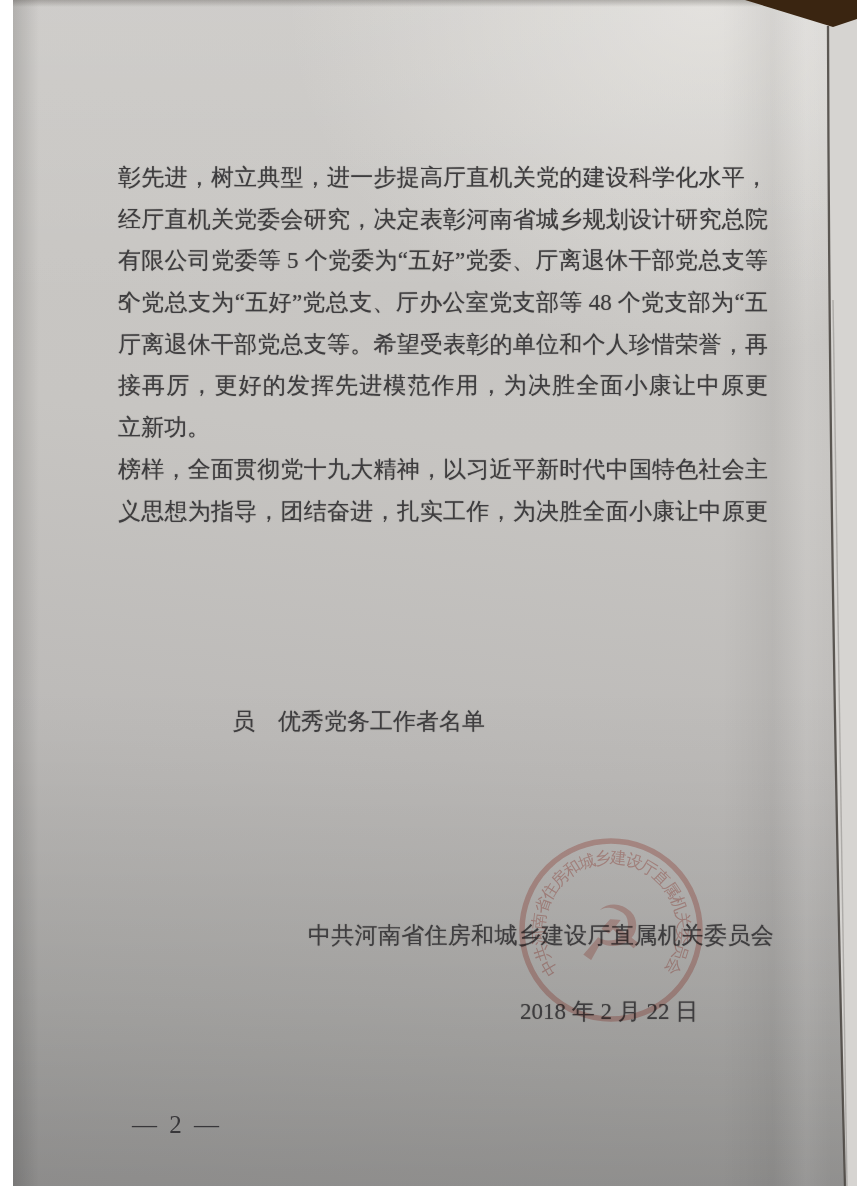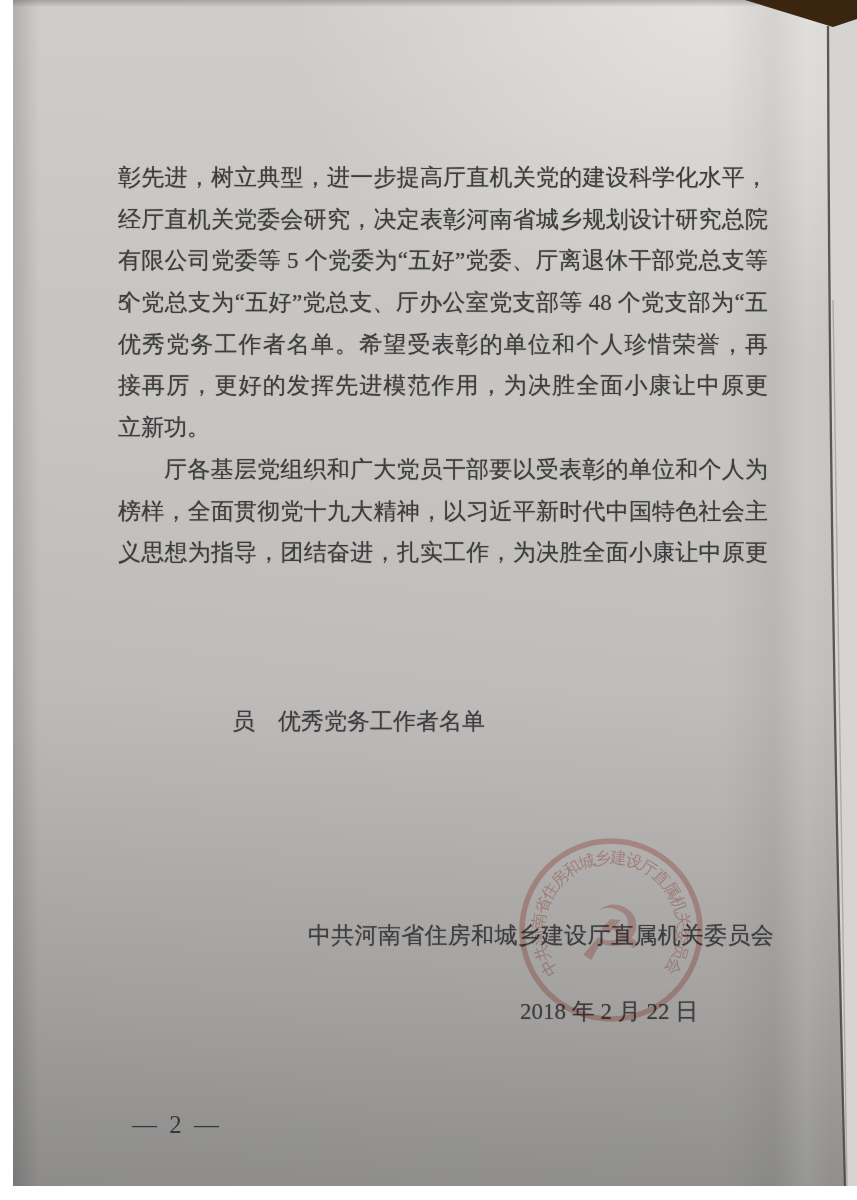--- a/index.html
+++ b/index.html
@@ -72,24 +72,23 @@
 
 <div class="photo">
   <div class="vignette"></div>
 </div>
 
 <div class="body-block ink">
   <div class="line jl">彰先进，树立典型，进一步提高厅直机关党的建设科学化水平，</div>
   <div class="line jl">经厅直机关党委会研究，决定表彰河南省城乡规划设计研究总院</div>
   <div class="line jl">有限公司党委等 5 个党委为“五好”党委、厅离退休干部党总支等 5</div>
   <div class="line jl">个党总支为“五好”党总支、厅办公室党支部等 48 个党支部为“五</div>
-  <div class="line jl">优秀党务工作者名单。希望受表彰的单位和个人珍惜荣誉，再</div>
+  <div class="line jl">厅离退休干部党总支等。希望受表彰的单位和个人珍惜荣誉，再</div>
   <div class="line jl">接再厉，更好的发挥先进模范作用，为决胜全面小康让中原更</div>
   <div class="line">立新功。</div>
-  <div class="line jl indent">厅各基层党组织和广大党员干部要以受表彰的单位和个人为</div>
   <div class="line jl">榜样，全面贯彻党十九大精神，以习近平新时代中国特色社会主</div>
   <div class="line jl">义思想为指导，团结奋进，扎实工作，为决胜全面小康让中原更</div>
 </div>
 
 <div class="attach-block ink">
   <div class="line a2">员　优秀党务工作者名单</div>
 </div>
 
 <div class="sig ink">中共河南省住房和城乡建设厅直属机关委员会</div>
 <div class="date ink">2018 年 2 月 22 日</div>

